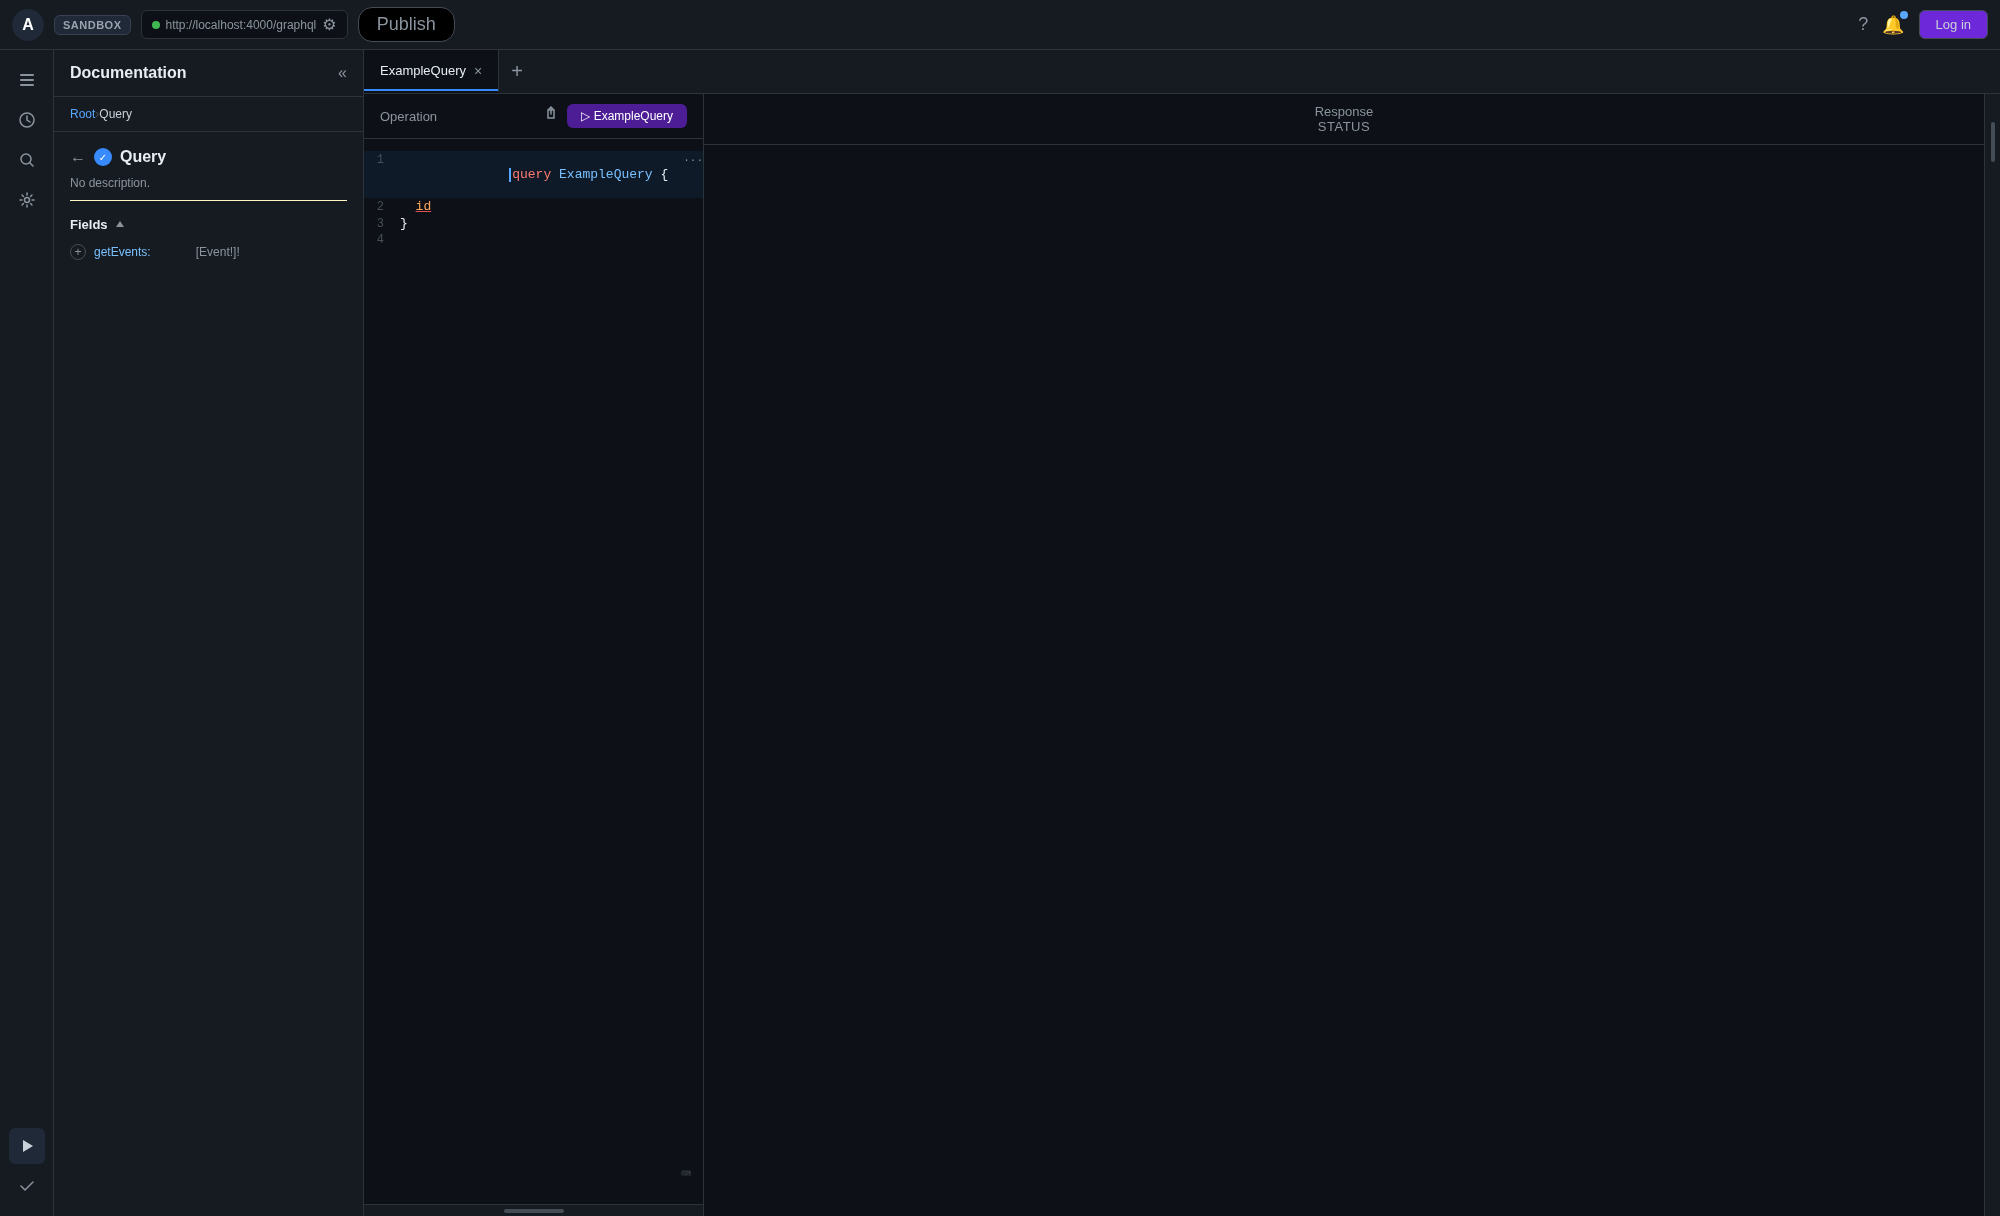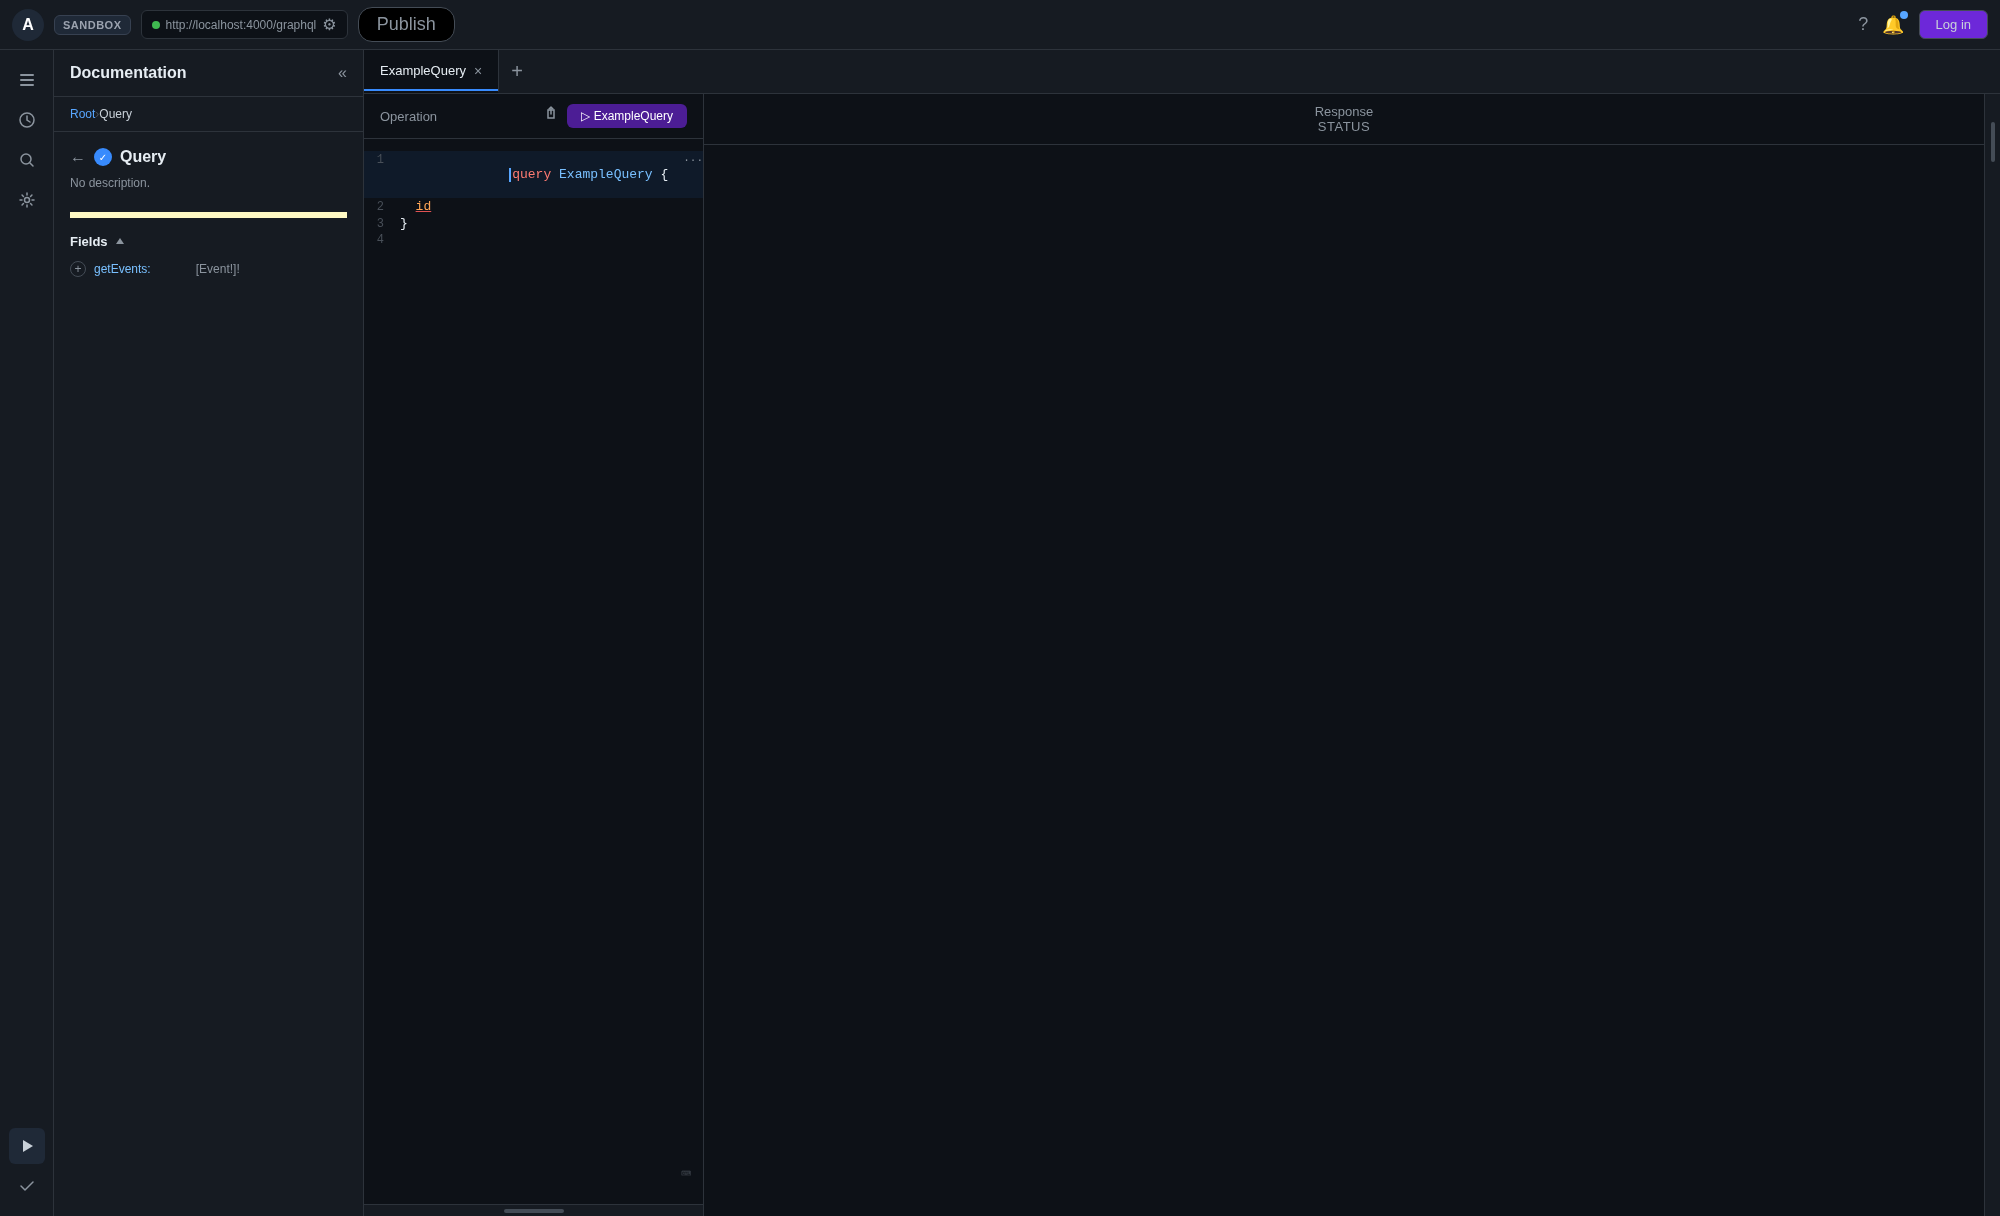--- a/index.html
+++ b/index.html
@@ -230,22 +230,22 @@
     }
     .docs-query-name {
       font-size: 16px;
       font-weight: 600;
       color: #e6edf3;
     }
     .docs-description {
       color: #8b949e;
       font-size: 12px;
       margin: 10px 0 16px 0;
-      padding-bottom: 22px;
-      border-bottom: 6px solid #fef9c3;
+      padding-bottom: 10px;
+      border-bottom: 1px solid #fef9c3;
     }
     .docs-fields-header {
       display: flex;
       align-items: center;
       gap: 6px;
       margin-bottom: 12px;
       font-size: 13px;
       font-weight: 600;
       color: #e6edf3;
     }

